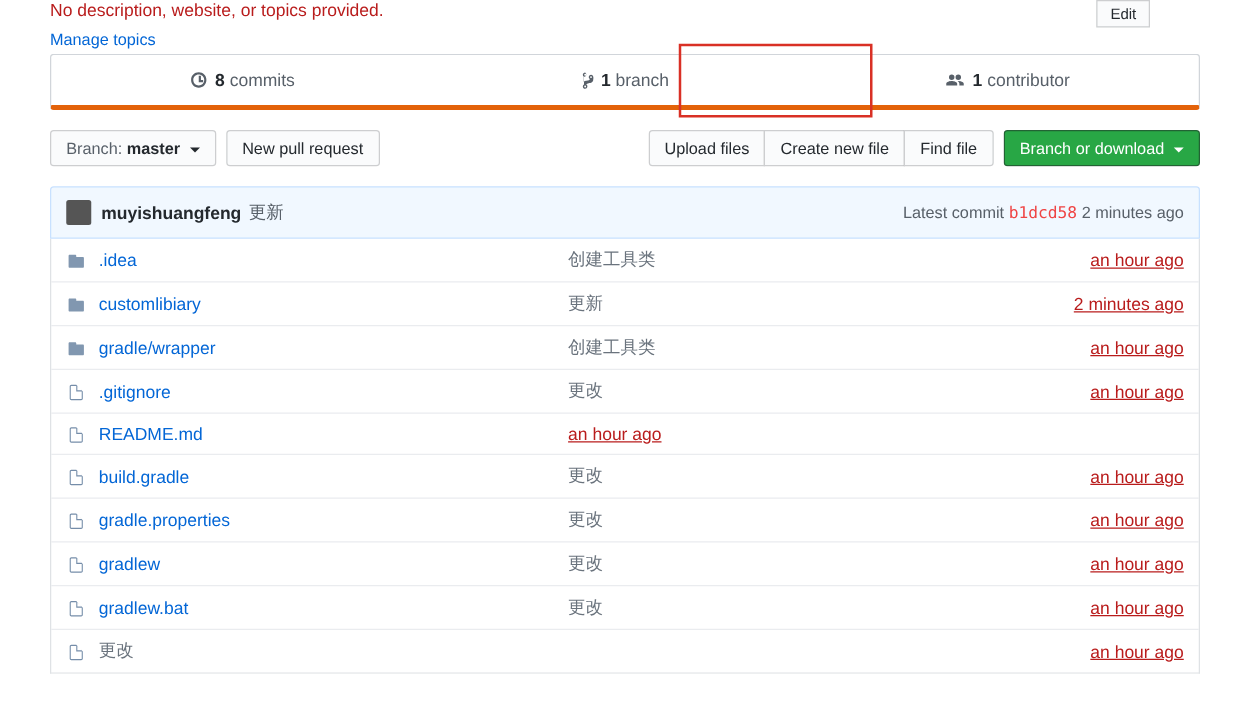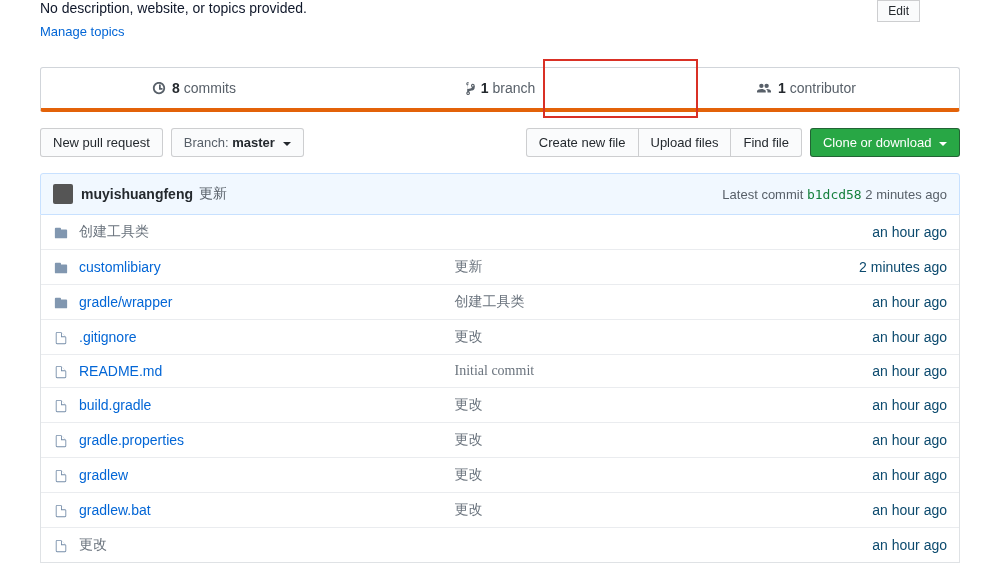--- a/index.html
+++ b/index.html
@@ -3,22 +3,22 @@
   <meta charset="utf-8">
   <style>
     * { box-sizing: border-box; margin: 0; padding: 0; }
     body {
       font-family: -apple-system, BlinkMacSystemFont, "Segoe UI", Helvetica, Arial, sans-serif;
       font-size: 14px;
       color: #24292e;
       background: #fff;
       padding: 0 40px;
     }
-    .top-desc { color: #0f172a; font-size: 14px; margin-top: 0; }
-    .manage-topics { color: #0366d6; font-size: 13px; margin: 8px 0 28px; cursor: pointer; }
+    .top-desc { color: #b91c1c; font-size: 14px; margin-top: 0; }
+    .manage-topics { color: #0366d6; font-size: 13px; margin: 8px 0 4px; cursor: pointer; }
     .edit-btn {
       position: absolute; right: 40px; top: 0;
       background: #fafbfc; border: 1px solid rgba(27,31,35,0.2);
       border-radius: 0; padding: 3px 10px; font-size: 12px; color: #24292e;
     }
     .stats-bar {
       display: flex; border: 1px solid #d1d5da; border-radius: 3px;
       border-bottom: 4px solid #e36209;
       margin-bottom: 16px;
     }
@@ -54,32 +54,32 @@
     .caret { display:inline-block; width:0; height:0; border-left:4px solid transparent; border-right:4px solid transparent; border-top:4px solid currentColor; vertical-align: middle; margin-left:4px;}
     .commit-bar {
       background: #f1f8ff; border: 1px solid #c8e1ff;
       border-radius: 3px 3px 0 0; padding: 10px 12px;
       display: flex; align-items: center; font-size: 14px;
     }
     .avatar { width: 20px; height: 20px; background: #555; border-radius: 2px; margin-right: 8px; }
     .author { font-weight: 600; margin-right: 6px; }
     .commit-msg { color: #586069; }
     .commit-meta { margin-left: auto; color: #586069; font-size: 13px; }
-    .commit-hash { font-family: monospace; color: #15803d; }
+    .commit-hash { font-family: monospace; color: #ef4444; }
     .file-list { border: 1px solid #dfe2e5; border-top: none; }
     .file-row {
       display: flex; padding: 8px 12px; border-top: 1px solid #eaecef;
       font-size: 14px; align-items: center;
     }
     .file-row:first-child { border-top: none; }
     .file-icon { width: 16px; margin-right: 10px; color: rgba(3,47,98,0.55); }
     .folder-icon { color: rgba(3,47,98,0.5); }
     .file-name { color: #0366d6; flex: 0 0 42%; }
     .file-msg { color: #6a737d; flex: 1; font-family: Liberation Serif, serif; }
-    .file-time { color: #0c4a6e; text-align: right; }
+    .file-time { color: #b91c1c; text-align: right; text-decoration: underline; }
     svg { vertical-align: text-bottom; }
   </style>
 </head>
 <body>
 
 <div style="position:relative;">
   <div class="top-desc">No description, website, or topics provided.</div>
   <button class="edit-btn">Edit</button>
 </div>
 <div class="manage-topics">Manage topics</div>
@@ -103,35 +103,35 @@
           <path fill="currentColor" d="M11 8a2.5 2.5 0 1 0 0-5 2.5 2.5 0 0 0 0 5zm-6 0a2.5 2.5 0 1 0 0-5 2.5 2.5 0 0 0 0 5zm0 1c-1.7 0-5 .8-5 2.5V13h10v-1.5C10 9.8 6.7 9 5 9zm6 0c-.2 0-.5 0-.7 0 1 .7 1.7 1.6 1.7 2.5V13h4v-1.5C16 9.8 12.7 9 11 9z"></path>
         </svg>
       <span><span class="num">1</span> <span>contributor</span></span>
     </div>
   </div>
   <div class="highlight-box" style="left:503px; top:-8px;"></div>
 </div>
 
 <div class="toolbar">
   <div class="toolbar-left">
-    <button class="btn">New pull request</button>
     <button class="btn">
       <span class="branch-label">Branch:</span>
       <span class="branch-name">master</span>
       <span class="caret"></span>
     </button>
+    <button class="btn">New pull request</button>
   </div>
   <div class="toolbar-right">
     <div class="btn-group" style="display:flex;">
+      <button class="btn">Upload files</button>
       <button class="btn">Create new file</button>
-      <button class="btn">Upload files</button>
       <button class="btn">Find file</button>
     </div>
     <button class="btn btn-primary">
-      <span>Clone or download</span>
+      <span>Branch or download</span>
       <span class="caret" style="border-top-color:#fff;"></span>
     </button>
   </div>
 </div>
 
 <div class="commit-bar">
   <div class="avatar"></div>
   <span class="author">muyishuangfeng</span>
   <span class="commit-msg">更新</span>
   <span class="commit-meta">
@@ -139,20 +139,21 @@
     <span class="commit-hash">b1dcd58</span>
     <span>2 minutes ago</span>
   </span>
 </div>
 
 <div class="file-list" id="file-list">
     <div class="file-row">
       <span><svg class="file-icon folder-icon" width="14" height="14" viewBox="0 0 14 16">
           <path fill="currentColor" d="M13 4H7V3c0-.6-.4-1-1-1H1c-.6 0-1 .4-1 1v10c0 .6.4 1 1 1h12c.6 0 1-.4 1-1V5c0-.6-.4-1-1-1z"></path>
         </svg></span>
+      <span class="file-name">.idea</span>
       <span class="file-msg">创建工具类</span>
       <span class="file-time">an hour ago</span>
     </div>
     <div class="file-row">
       <span><svg class="file-icon folder-icon" width="14" height="14" viewBox="0 0 14 16">
           <path fill="currentColor" d="M13 4H7V3c0-.6-.4-1-1-1H1c-.6 0-1 .4-1 1v10c0 .6.4 1 1 1h12c.6 0 1-.4 1-1V5c0-.6-.4-1-1-1z"></path>
         </svg></span>
       <span class="file-name">customlibiary</span>
       <span class="file-msg">更新</span>
       <span class="file-time">2 minutes ago</span>
@@ -171,21 +172,20 @@
         </svg></span>
       <span class="file-name">.gitignore</span>
       <span class="file-msg">更改</span>
       <span class="file-time">an hour ago</span>
     </div>
     <div class="file-row">
       <span><svg class="file-icon" width="12" height="14" viewBox="0 0 12 16">
           <path fill="currentColor" d="M6 1H1.5C.7 1 0 1.7 0 2.5v11C0 14.3.7 15 1.5 15h9c.8 0 1.5-.7 1.5-1.5V7L6 1zm5 12.5c0 .3-.2.5-.5.5h-9c-.3 0-.5-.2-.5-.5v-11c0-.3.2-.5.5-.5H6v5h5v6.5zM7 6V2l4 4H7z"></path>
         </svg></span>
       <span class="file-name">README.md</span>
-      <span class="file-msg">Initial commit</span>
       <span class="file-time">an hour ago</span>
     </div>
     <div class="file-row">
       <span><svg class="file-icon" width="12" height="14" viewBox="0 0 12 16">
           <path fill="currentColor" d="M6 1H1.5C.7 1 0 1.7 0 2.5v11C0 14.3.7 15 1.5 15h9c.8 0 1.5-.7 1.5-1.5V7L6 1zm5 12.5c0 .3-.2.5-.5.5h-9c-.3 0-.5-.2-.5-.5v-11c0-.3.2-.5.5-.5H6v5h5v6.5zM7 6V2l4 4H7z"></path>
         </svg></span>
       <span class="file-name">build.gradle</span>
       <span class="file-msg">更改</span>
       <span class="file-time">an hour ago</span>
     </div>

